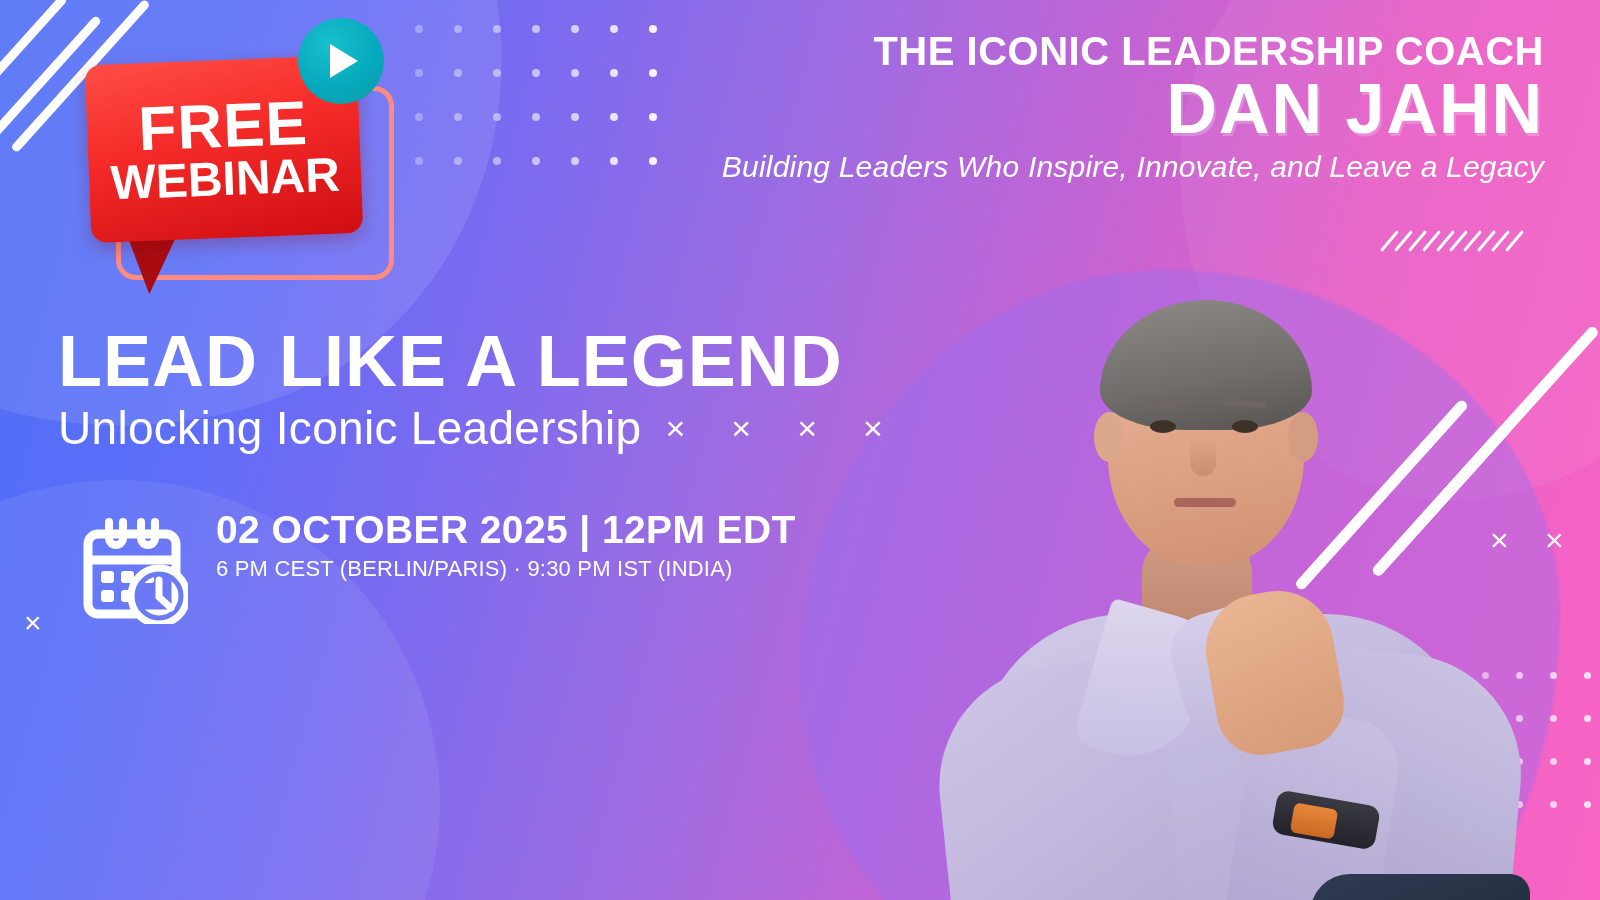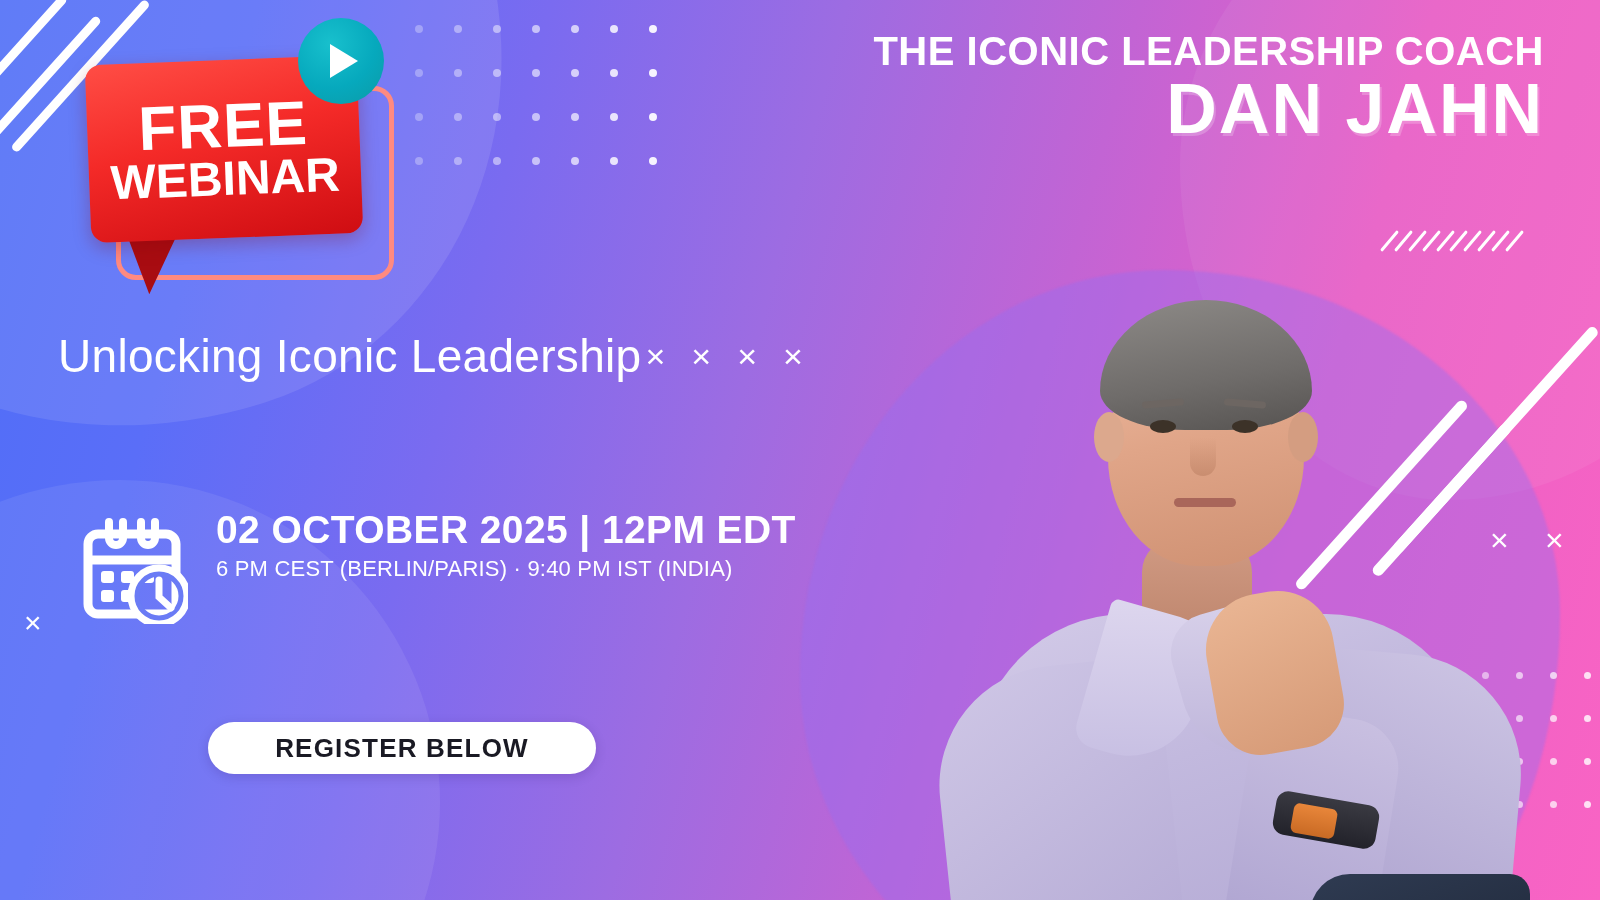--- a/index.html
+++ b/index.html
@@ -115,21 +115,21 @@
   
   #header{position:absolute;right:56px;top:22px;text-align:right;color:#fff;}
   #speaker-name{font-size:70px;font-weight:bold;letter-spacing:2px;line-height:1;
                 text-shadow:2px 3px 0 rgba(255,255,255,.22);}
   #speaker-role{font-size:40px;font-weight:bold;letter-spacing:.5px;line-height:1.16;margin-top:6px;}
   #speaker-tagline{font-size:30px;font-style:italic;font-weight:500;letter-spacing:.2px;margin-top:6px;}
 
   
   #headline-wrap{position:absolute;left:58px;top:325px;color:#fff;}
   #headline{font-size:72px;font-weight:bold;letter-spacing:1px;line-height:1;}
-  #subhead-row{display:flex;align-items:center;margin-top:6px;}
+  #subhead-row{display:flex;align-items:center;margin-top:6px;gap:20px;}
   #subhead{font-size:46px;font-weight:400;letter-spacing:.3px;line-height:1.1;}
   .sub-x{font-size:34px;color:#fff;margin-left:26px;}
   .sub-x:first-of-type{margin-left:4px;}
 
   
   #date-block{position:absolute;left:76px;top:510px;display:flex;align-items:flex-start;}
   #cal-icon{width:112px;height:108px;position:relative;flex:0 0 auto;margin-top:6px;}
   #date-text{margin-left:28px;color:#fff;}
   #date-main{font-size:39px;font-weight:bold;letter-spacing:.4px;line-height:1.05;}
   .tz-line{font-size:22px;font-weight:400;letter-spacing:.2px;line-height:1.42;margin-top:2px;}
@@ -331,23 +331,25 @@
     </div>
   </div>
 
   <div id="play-btn">
     <div id="play-tri"></div>
   </div>
 
   <div id="header">
     <div id="speaker-role">THE ICONIC LEADERSHIP COACH</div>
     <div id="speaker-name">DAN JAHN</div>
+    <div id="speaker-tagline">Building Leaders Who Inspire, Innovate, and Leave a Legacy</div>
   </div>
 
   <div id="headline-wrap">
+    <div id="headline">LEAD LIKE A LEGEND</div>
     <div id="subhead-row">
       <div id="subhead">Unlocking Iconic Leadership</div>
       <span class="sub-x">×</span>
       <span class="sub-x">×</span>
       <span class="sub-x">×</span>
       <span class="sub-x">×</span>
     </div>
   </div>
 
   <div id="date-block">
@@ -362,19 +364,18 @@
         <rect x="65" y="55" width="13" height="12" rx="3" fill="#ffffff"></rect>
         <rect x="25" y="74" width="13" height="12" rx="3" fill="#ffffff"></rect>
         <rect x="45" y="74" width="13" height="12" rx="3" fill="#ffffff"></rect>
         <circle cx="83" cy="80" r="27" fill="none" stroke="#ffffff" stroke-width="9"></circle>
         <circle cx="83" cy="80" r="22" fill="none" stroke="#6a7bf5" stroke-width="5"></circle>
         <path d="M83 64v17l12 11" fill="none" stroke="#ffffff" stroke-width="7" stroke-linecap="round"></path>
       </svg>
     </div>
     <div id="date-text">
       <div id="date-main">02 OCTOBER 2025 | 12PM EDT</div>
-      <div class="tz-line">6 PM CEST (BERLIN/PARIS) · 9:40 PM IST (INDIA)</div>
+      <div class="tz-line">6 PM CEST (BERLIN/PARIS) · 9:30 PM IST (INDIA)</div>
     </div>
   </div>
 
-  <button id="register-btn">REGISTER BELOW</button>
 
 </div>
 
 </body></html>

